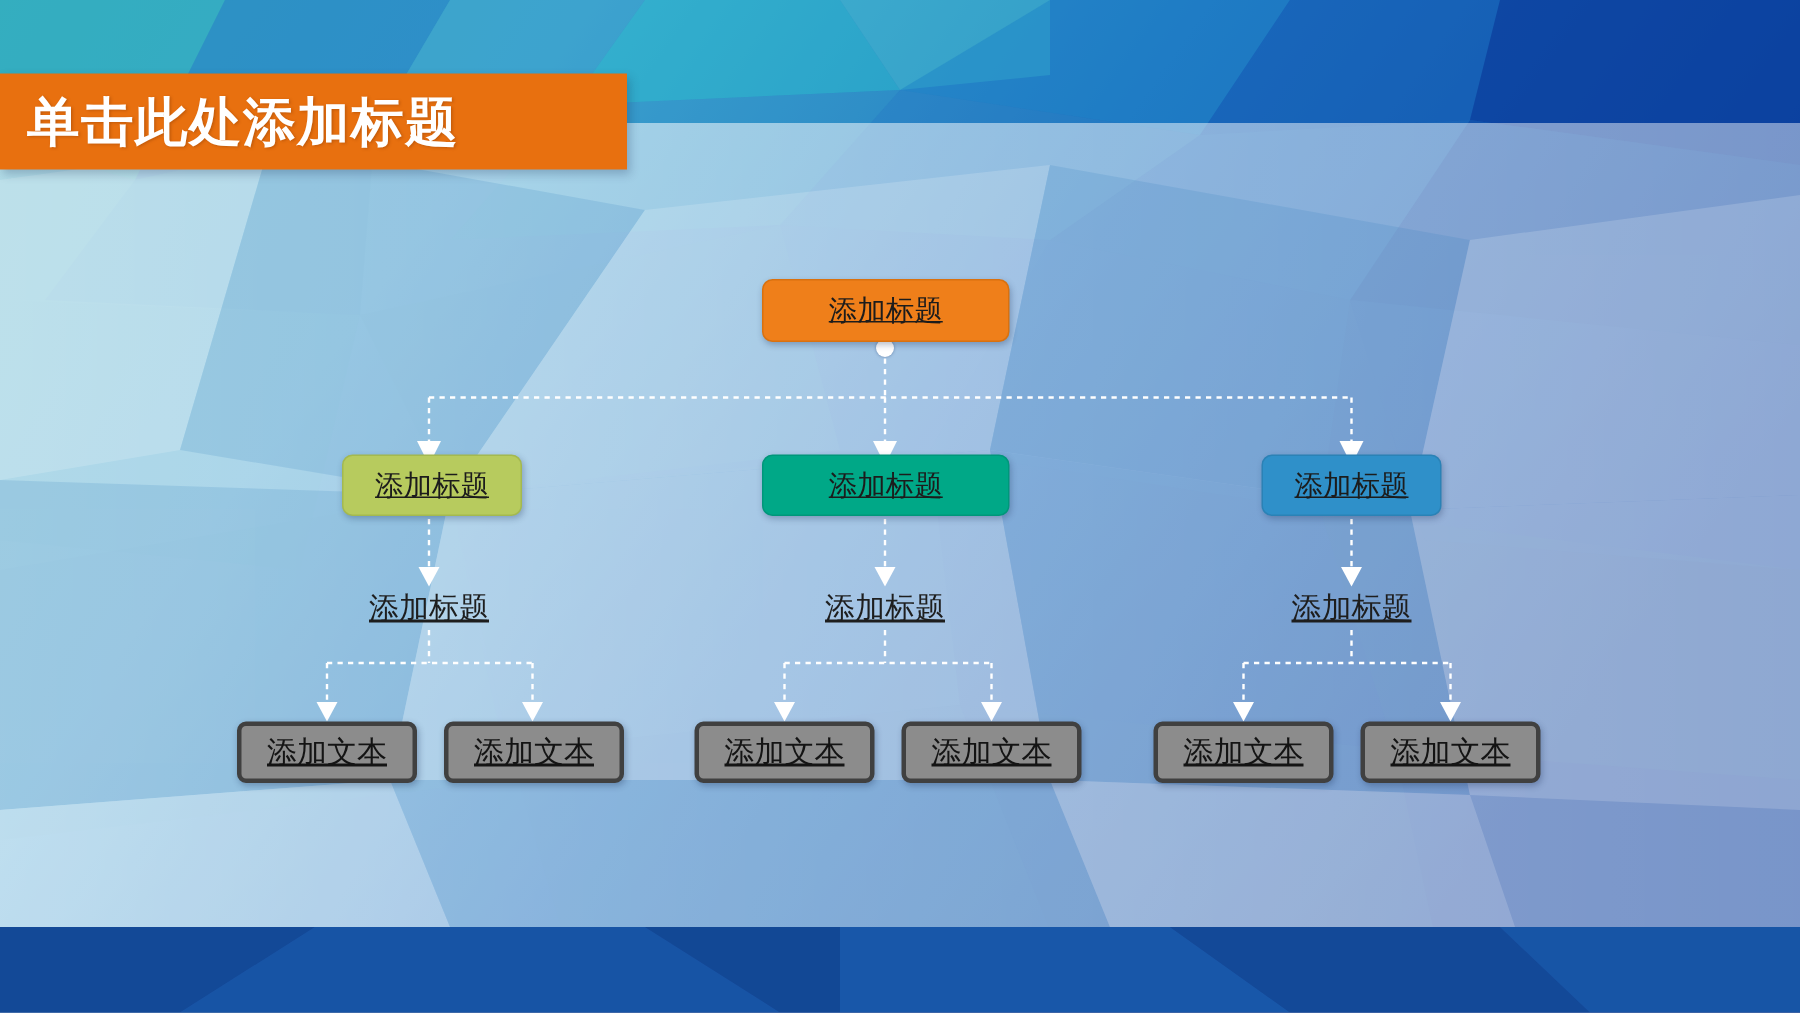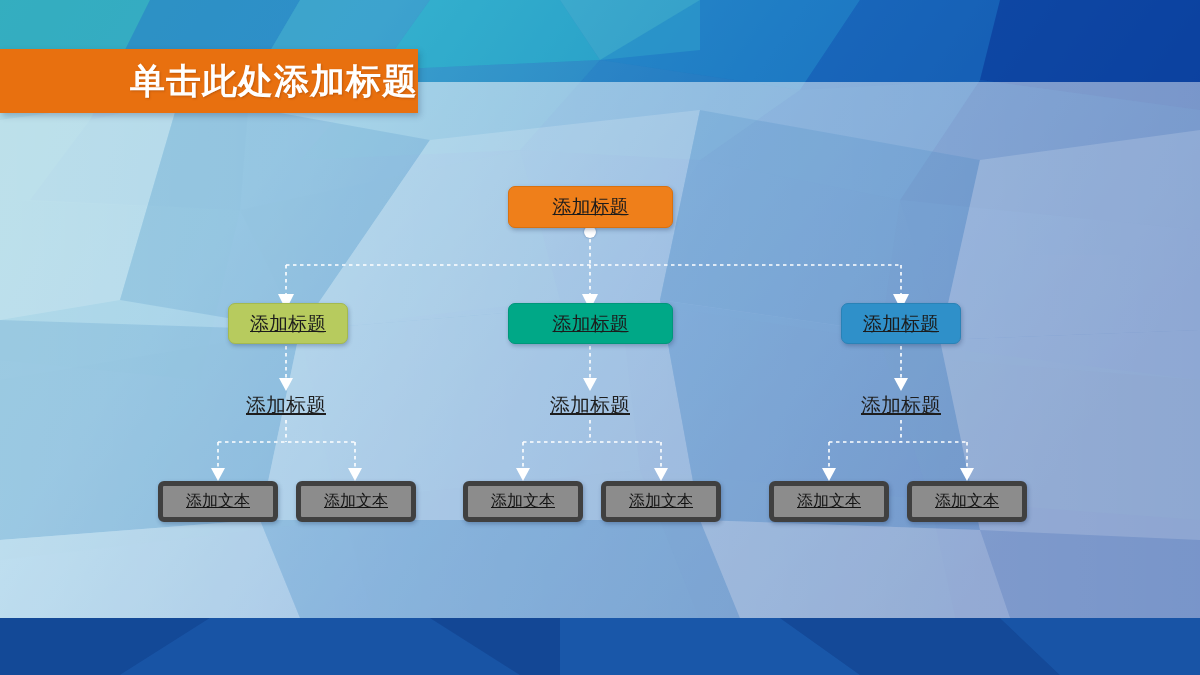--- a/index.html
+++ b/index.html
@@ -30,21 +30,20 @@
   #title-banner {
     position: absolute;
     left: 0;
     top: 49px;
     width: 418px;
     height: 64px;
     background: #e8700f;
     display: flex;
     align-items: center;
     box-shadow: 2px 3px 6px rgba(20,40,80,0.25);
-    justify-content: flex-end;
   }
   #title-banner .title-text {
     color: #ffffff;
     font-size: 35px;
     font-weight: bold;
     letter-spacing: 1px;
     margin-left: 18px;
     text-shadow: 1px 1px 2px rgba(120,50,0,0.35);
     white-space: nowrap;
   }
@@ -91,22 +90,22 @@
 
   .node.lvl3 {
     background: transparent;
     font-size: 20px;
     color: #1e1e1e;
   }
 
   .node.leaf {
     background: #8c8c8c;
     border-radius: 6px;
-    border: 5px solid #404040;
-    font-size: 16px;
+    border: 3px solid #404040;
+    font-size: 20px;
     color: #141414;
     box-shadow: 1px 2px 4px rgba(20,40,80,0.3);
     text-align: right;
   }
 
   .hub-dot {
     position: absolute;
     width: 12px;
     height: 12px;
     border-radius: 50%;

